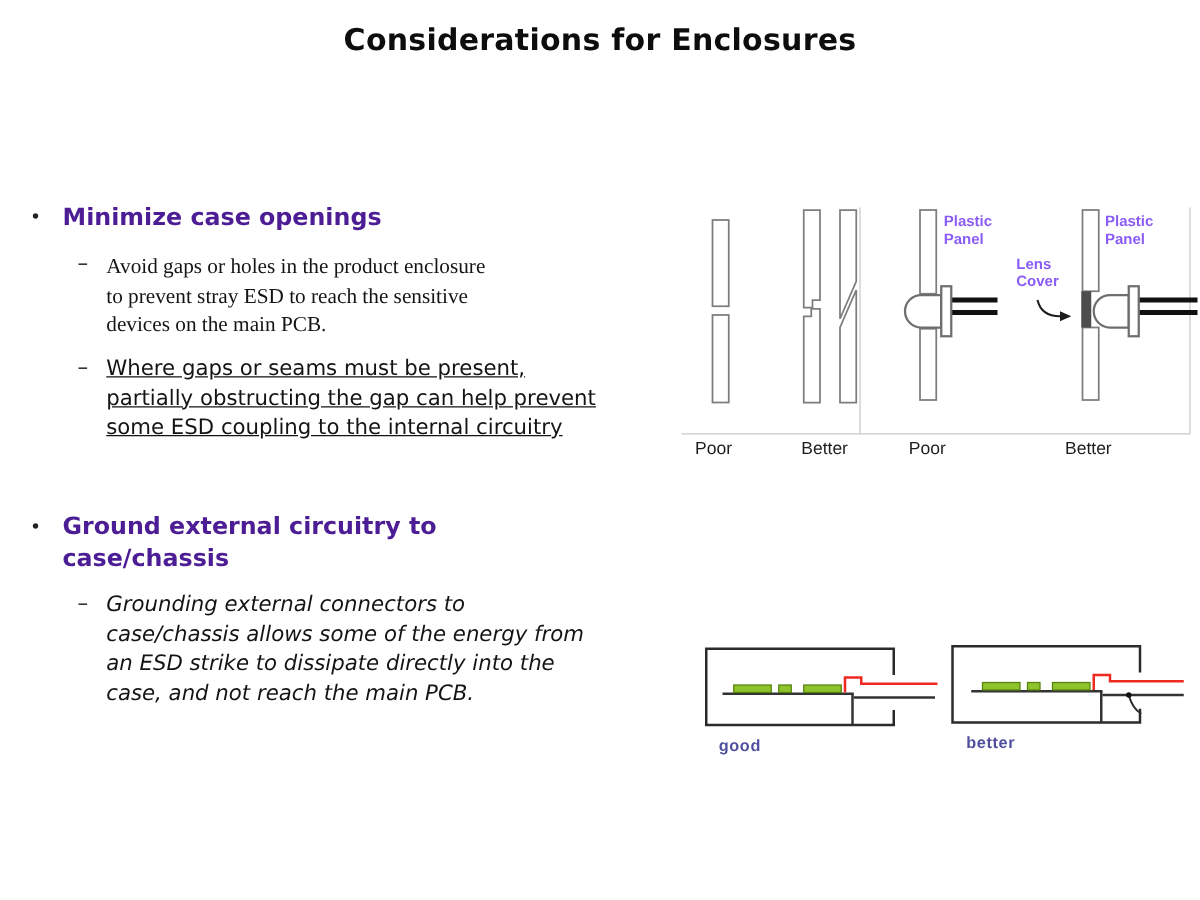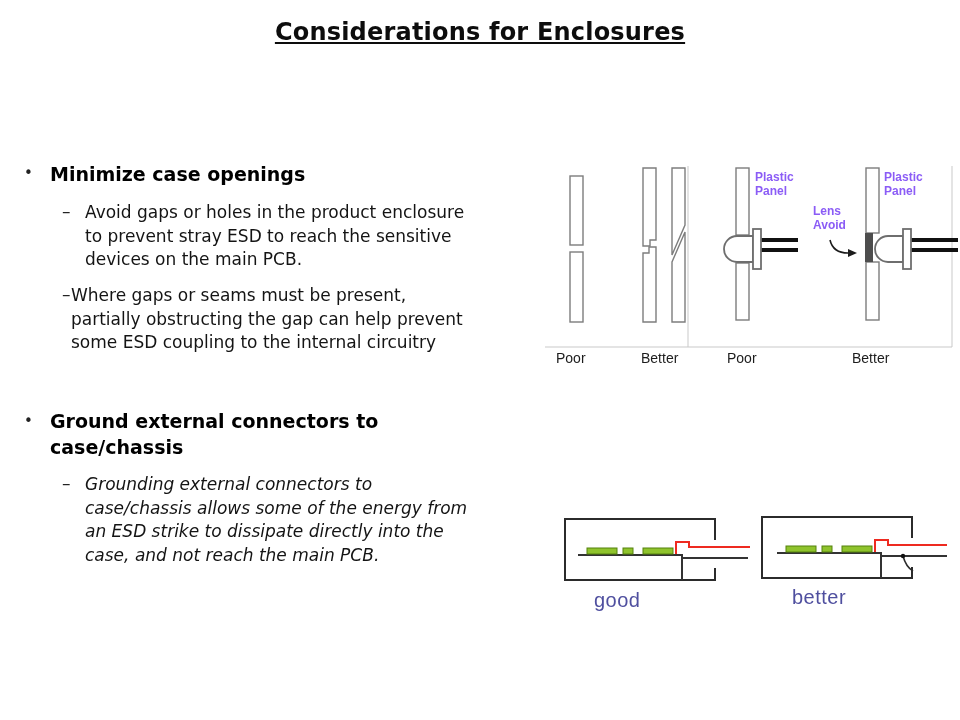--- a/index.html
+++ b/index.html
@@ -7,46 +7,46 @@
     width:960px;height:720px;background:#ffffff;position:relative;
     font-family:"DejaVu Sans","Liberation Sans",sans-serif;color:#111;
     overflow:hidden;
   }
   .abs{position:absolute;}
   .pre{white-space:pre-line;}
 
   
   #title{
     left:0;top:18px;width:960px;text-align:center;
-    font-size:24px;font-weight:bold;letter-spacing:.2px;color:#0d0d0d;text-decoration:underline;
+    font-size:24px;font-weight:bold;letter-spacing:.2px;color:#0d0d0d;
   }
 
   
   .b1-marker{font-size:15px;color:#222;}
-  .b1-head{font-size:19px;font-weight:bold;color:#000000;line-height:26px;}
+  .b1-head{font-size:19px;font-weight:bold;color:#4c1d95;line-height:26px;}
   #b1-marker{left:24px;top:164px;}
   #b1-head{left:50px;top:161px;}
   #b2-marker{left:24px;top:412px;}
   #b2-head{left:50px;top:408px;width:430px;}
 
   
   .b2-dash{font-size:17px;color:#222;}
   .b2-text{font-size:17px;line-height:23.5px;color:#141414;width:450px;}
-  #s1-dash{left:62px;top:201px;} #s1-text{left:85px;top:201px;}
-  #s2-dash{left:62px;top:284px;} #s2-text{left:71px;top:284px;}
+  #s1-dash{left:62px;top:201px;} #s1-text{left:85px;top:201px;font-family:Liberation Serif, serif;}
+  #s2-dash{left:62px;top:284px;} #s2-text{left:85px;top:284px;text-decoration:underline;}
   #s3-dash{left:62px;top:473px;} #s3-text{left:85px;top:473px;font-style:italic;}
 
   
   #topdiag{left:545px;top:160px;width:415px;height:190px;}
   #botdiag{left:545px;top:505px;width:415px;height:115px;}
   svg{display:block;}
 
   .diag-label{font-family:"Liberation Sans",sans-serif;font-size:14px;color:#1c1c1c;margin-top:24px;}
   .diag-label-b{font-family:"Liberation Sans",sans-serif;font-size:12px;font-weight:bold;line-height:14px;color:#8b5cf6;}
-  .sketch-label{font-family:"Liberation Sans",sans-serif;font-size:20px;font-weight:normal;letter-spacing:.5px;margin-left:19px;}
+  .sketch-label{font-family:"Liberation Sans",sans-serif;font-size:13px;font-weight:bold;letter-spacing:.5px;}
 
   
   .panel{fill:#ffffff;stroke:#7d7d7d;stroke-width:1.4;}
   .led{fill:#ffffff;stroke:#6e6e6e;stroke-width:1.8;}
   .lead{fill:#111;stroke:none;}
   .case{fill:none;stroke:#2b2b2b;stroke-width:2;}
   .pcb{stroke:#333;stroke-width:2;fill:none;}
   .wire{fill:none;stroke-width:2;}
   .comp{stroke:#55820d;stroke-width:1;}
   .hair{stroke:#c9c9c9;stroke-width:1;}
@@ -63,21 +63,21 @@
 <div id="s1-text" class="abs b2-text pre">Avoid gaps or holes in the product enclosure
 to prevent stray ESD to reach the sensitive
 devices on the main PCB.</div>
 
 <span id="s2-dash" class="abs b2-dash">–</span>
 <div id="s2-text" class="abs b2-text pre">Where gaps or seams must be present,
 partially obstructing the gap can help prevent
 some ESD coupling to the internal circuitry</div>
 
 <span id="b2-marker" class="abs b1-marker">•</span>
-<div id="b2-head" class="abs b1-head pre">Ground external connectors to
+<div id="b2-head" class="abs b1-head pre">Ground external circuitry to
 case/chassis</div>
 
 <span id="s3-dash" class="abs b2-dash">–</span>
 <div id="s3-text" class="abs b2-text pre">Grounding  external connectors to
 case/chassis allows some of the energy from
 an ESD strike to dissipate directly into the
 case, and not reach the main PCB.</div>
 
 <div id="topdiag" class="abs">
   <svg width="415" height="190" viewBox="0 0 415 190">
@@ -126,21 +126,21 @@
   <div class="abs diag-label" style="left:11px;top:166px;">Poor</div>
   <div class="abs diag-label" style="left:96px;top:166px;">Better</div>
   <div class="abs diag-label" style="left:182px;top:166px;">Poor</div>
   <div class="abs diag-label" style="left:307px;top:166px;">Better</div>
 
   <div class="abs diag-label-b pre" style="left:210px;top:10px;">Plastic
 Panel</div>
   <div class="abs diag-label-b pre" style="left:339px;top:10px;">Plastic
 Panel</div>
   <div class="abs diag-label-b pre" style="left:268px;top:44px;">Lens
-Avoid</div>
+Cover</div>
 </div>
 
 <div id="botdiag" class="abs">
   <svg width="415" height="115" viewBox="0 0 415 115">
 
     <g>
       <path class="case" d="M170,35 V14 H20 V75 H170 V63"></path>
       <path class="pcb" d="M33,50 H138"></path>
       <rect class="comp" x="42" y="43" width="30" height="6" style="fill: rgb(143, 195, 44);"></rect>
       <rect class="comp" x="78" y="43" width="10" height="6" style="fill: rgb(143, 195, 44);"></rect>

